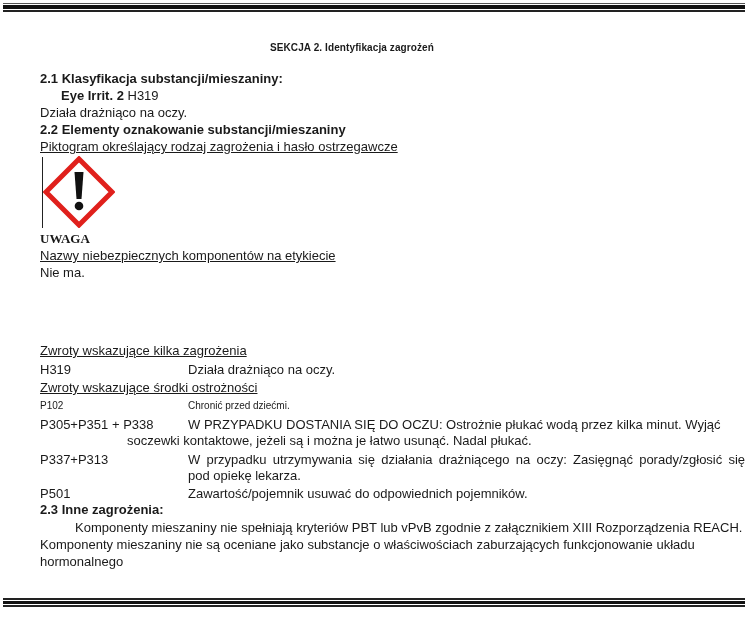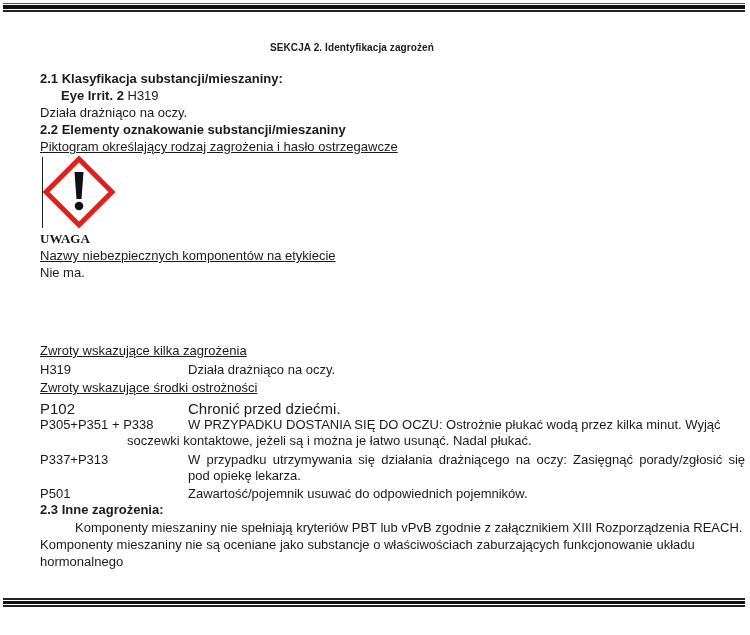--- a/index.html
+++ b/index.html
@@ -32,21 +32,21 @@
     .abs { position: absolute; white-space: nowrap; }
     .title {
       font-weight: bold;
       font-size: 10px;
       top: 42px;
       left: 270px;
       letter-spacing: 0.1px;
     }
     .b { font-weight: bold; }
     .u { text-decoration: underline; }
-    .small { font-size: 15px; }
+    .small { font-size: 10px; }
     .picto-line {
       position: absolute;
       left: 42px;
       top: 157px;
       width: 1px;
       height: 71px;
       background: #222;
     }
     .picto {
       position: absolute;

